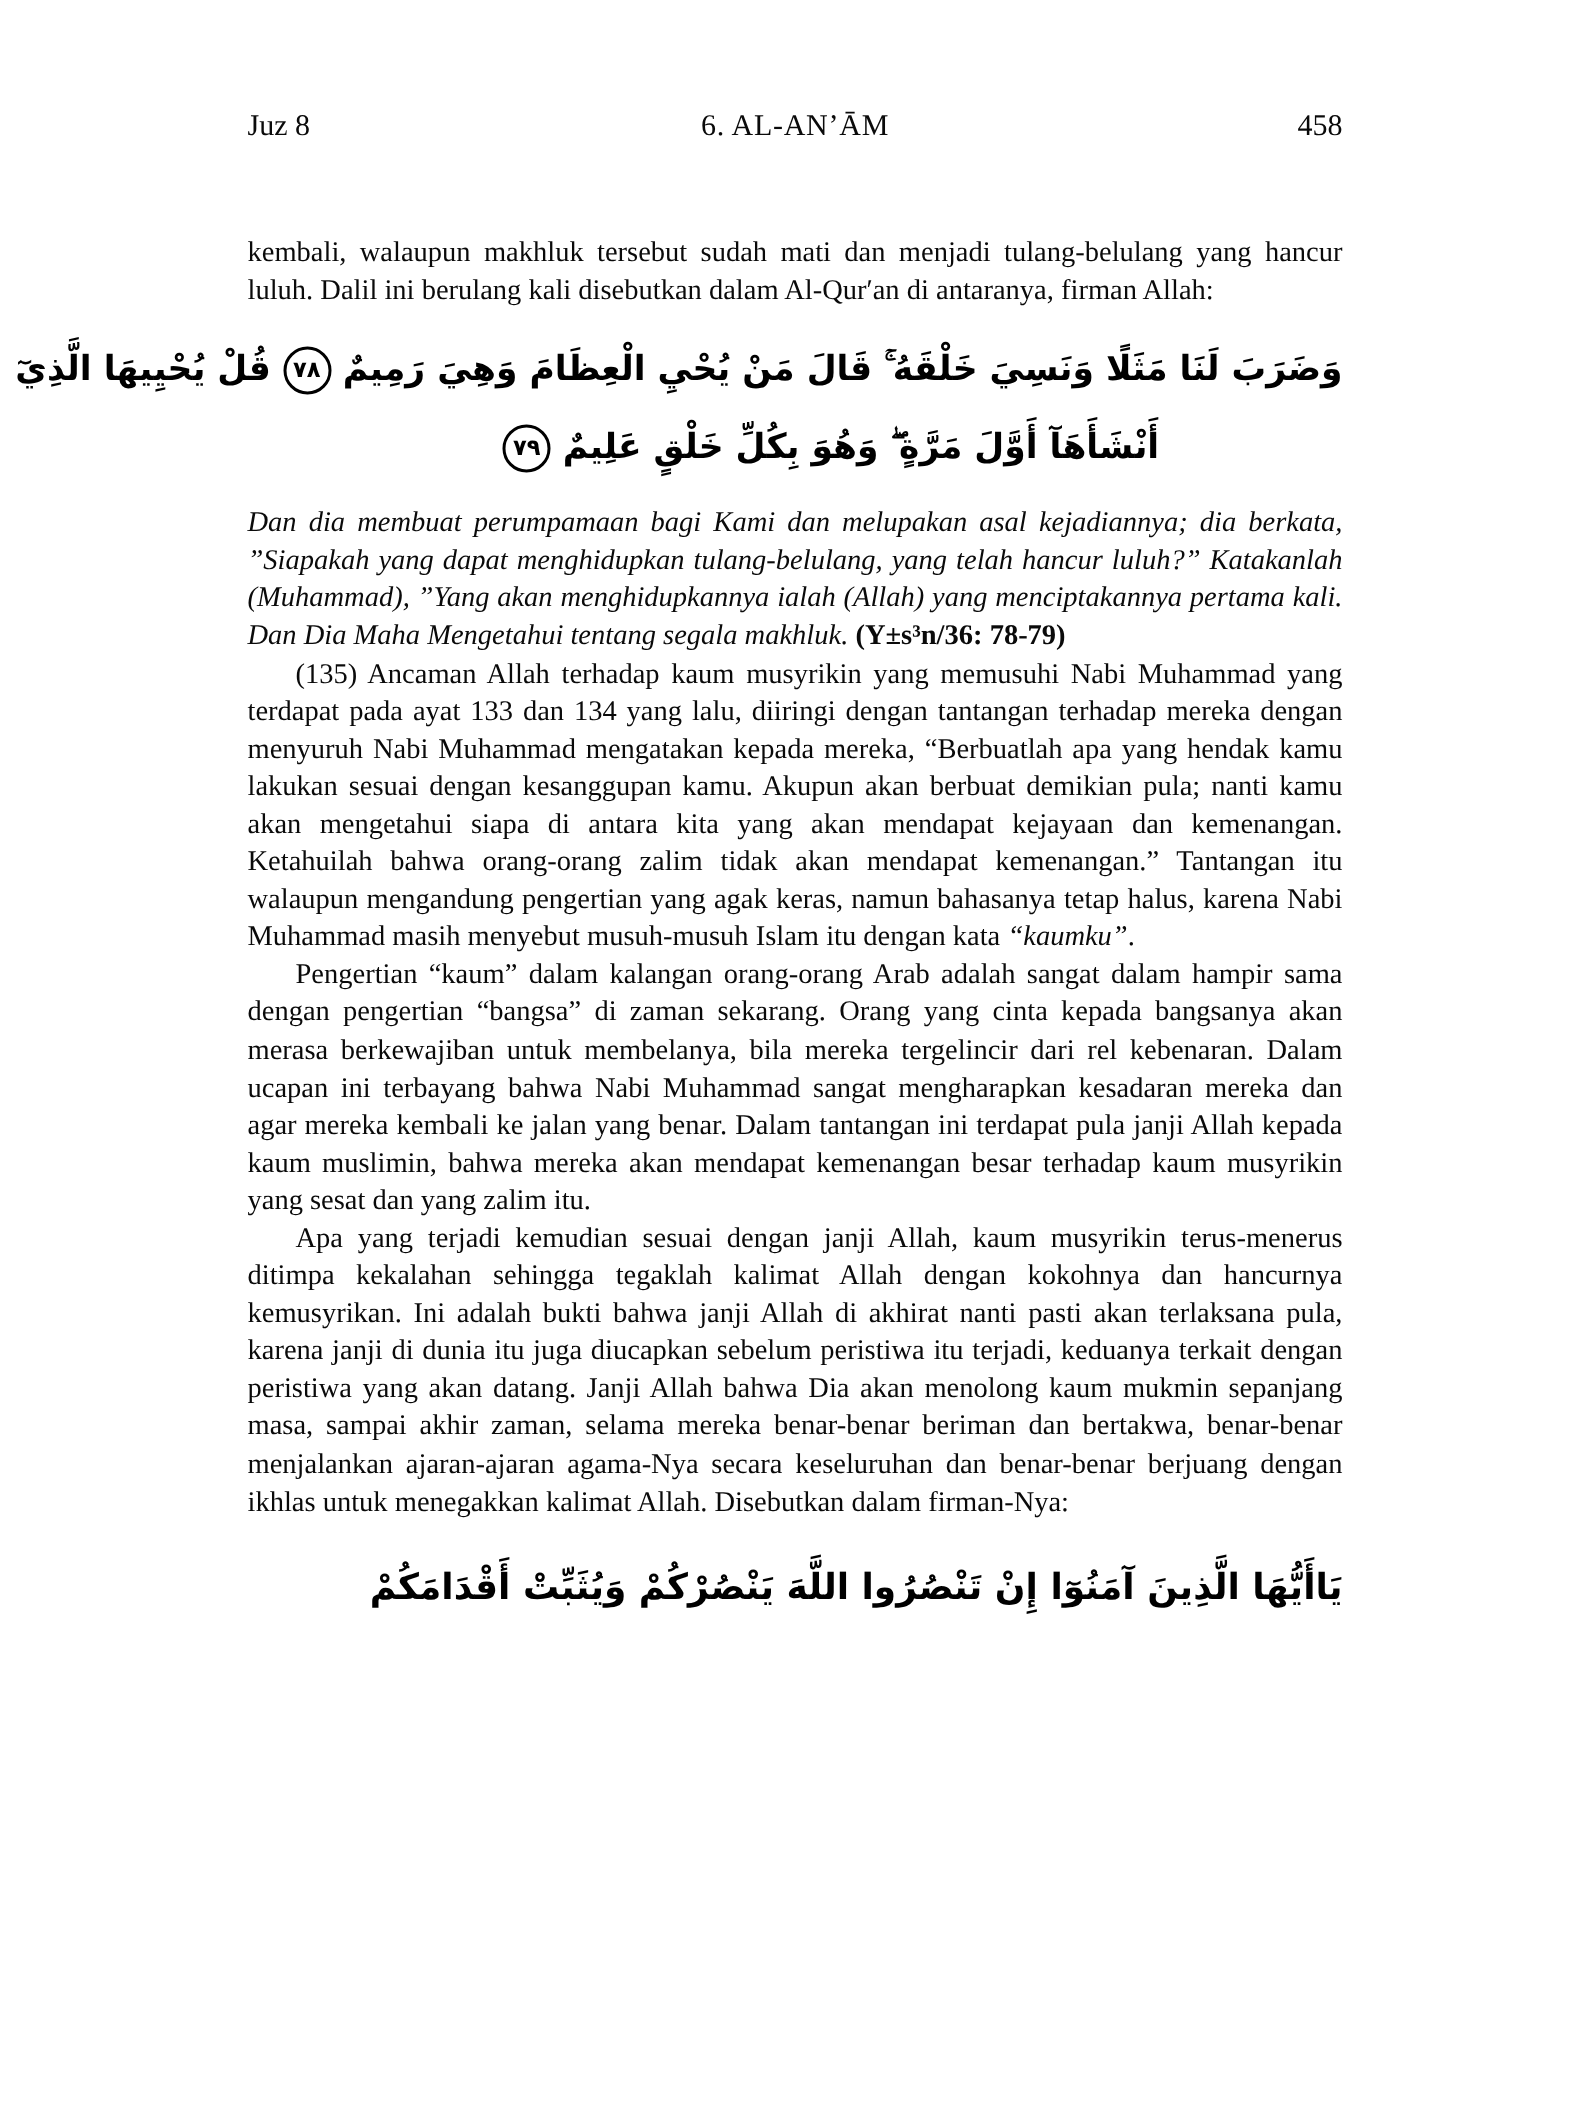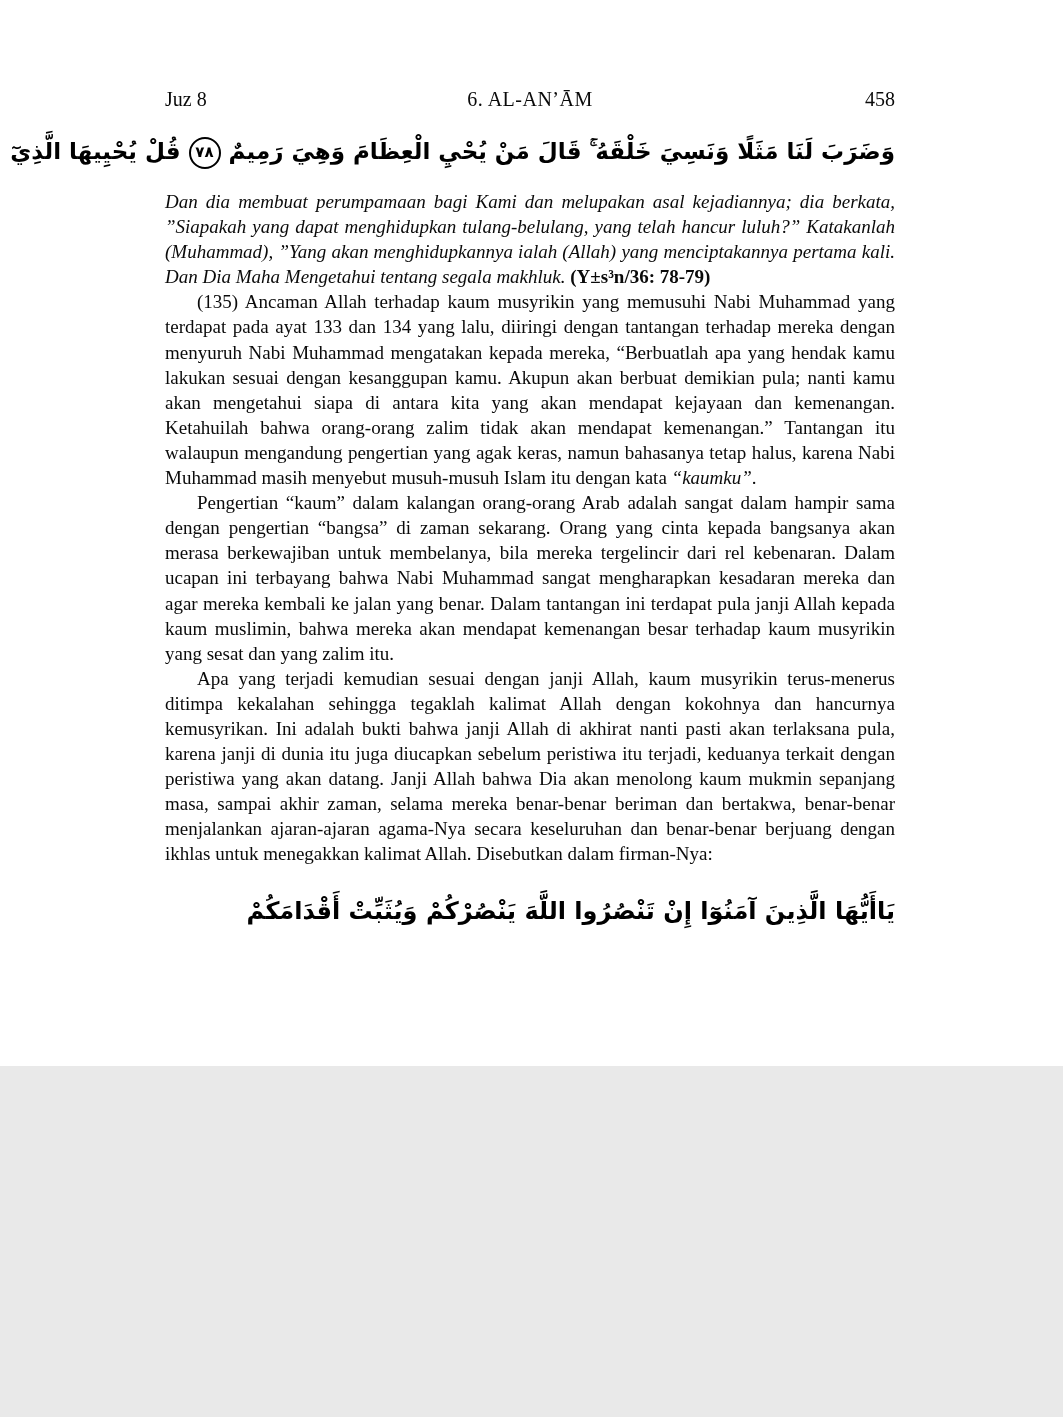--- a/index.html
+++ b/index.html
@@ -1,36 +1,36 @@
 <!DOCTYPE html>
 <html lang="id"><head>
 <meta charset="utf-8">
 <style>
   html, body { margin: 0; padding: 0; background: #e9e9e9; }
   .sheet {
     position: relative;
     width: 1063px;
-    height: 1066px;
+    height: 1417px;
     margin: 0 auto;
     background: #ffffff;
     color: #0a0a0a;
     box-sizing: border-box;
     padding: 72px 168px 0 165px;
     font-family: "Liberation Serif", "DejaVu Serif", serif;
     overflow: hidden;
   }
   .page-header {
     display: grid;
     grid-template-columns: 1fr auto 1fr;
     align-items: baseline;
     font-size: 20px;
     line-height: 24px;
   }
   .hdr-left   { justify-self: start; }
-  .hdr-center { justify-self: center; letter-spacing: 0.5px; margin-top: 15px; }
+  .hdr-center { justify-self: center; letter-spacing: 0.5px; }
   .hdr-right  { justify-self: end; }
 
   .body-text {
     margin: 0;
     font-size: 19px;
     line-height: 25.1px;
     text-align: justify;
     text-justify: inter-word;
   }
   .first-para { margin-top: 60px; }
@@ -91,23 +91,25 @@
 <div class="sheet">
 
   <header class="page-header">
     <span class="hdr-left">Juz 8</span>
     <span class="hdr-center">6. AL-AN’ĀM</span>
     <span class="hdr-right">458</span>
   </header>
 
   <main>
 
+    <p class="body-text first-para">kembali, walaupun makhluk tersebut sudah mati dan menjadi tulang-belulang yang hancur luluh. Dalil ini berulang kali disebutkan dalam Al-Qur′an di antaranya, firman Allah:</p>
 
     <div class="arabic-block arabic-1">
       <div class="arabic-line"><span>وَضَرَبَ لَنَا مَثَلًا وَنَسِيَ خَلْقَهُ ۚ قَالَ مَنْ يُحْيِ الْعِظَامَ وَهِيَ رَمِيمٌ</span><span class="ayah">٧٨</span><span>قُلْ يُحْيِيهَا الَّذِيٓ</span></div>
+      <div class="arabic-line arabic-line-2"><span>أَنْشَأَهَآ أَوَّلَ مَرَّةٍ ۖ وَهُوَ بِكُلِّ خَلْقٍ عَلِيمٌ</span><span class="ayah">٧٩</span></div>
     </div>
 
     <p class="translation"><em>Dan dia membuat perumpamaan bagi Kami dan melupakan asal kejadiannya; dia berkata, ”Siapakah yang dapat menghidupkan tulang-belulang, yang telah hancur luluh?” Katakanlah (Muhammad), ”Yang akan menghidupkannya ialah (Allah) yang menciptakannya pertama kali. Dan Dia Maha Mengetahui tentang segala makhluk.</em>
       <span class="ref">(Y±s³n/36: 78-79)</span></p>
 
     <p class="body-text indent"><span>(135) Ancaman Allah terhadap kaum musyrikin yang memusuhi Nabi Muhammad yang terdapat pada ayat 133 dan 134 yang lalu, diiringi dengan tantangan terhadap mereka dengan menyuruh Nabi Muhammad mengatakan kepada mereka, “Berbuatlah apa yang hendak kamu lakukan sesuai dengan kesanggupan kamu. Akupun akan berbuat demikian pula; nanti kamu akan mengetahui siapa di antara kita yang akan mendapat kejayaan dan kemenangan. Ketahuilah bahwa orang-orang zalim tidak akan mendapat kemenangan.” Tantangan itu walaupun mengandung pengertian yang agak keras, namun bahasanya tetap halus, karena Nabi Muhammad masih menyebut musuh-musuh Islam itu dengan kata </span><em>“kaumku”</em><span>.</span></p>
 
     <p class="body-text indent">Pengertian “kaum” dalam kalangan orang-orang Arab adalah sangat dalam hampir sama dengan pengertian “bangsa” di zaman sekarang. Orang yang cinta kepada bangsanya akan merasa berkewajiban untuk membelanya, bila mereka tergelincir dari rel kebenaran. Dalam ucapan ini terbayang bahwa Nabi Muhammad sangat mengharapkan kesadaran mereka dan agar mereka kembali ke jalan yang benar. Dalam tantangan ini terdapat pula janji Allah kepada kaum muslimin, bahwa mereka akan mendapat kemenangan besar terhadap kaum musyrikin yang sesat dan yang zalim itu.</p>
 
     <p class="body-text indent">Apa yang terjadi kemudian sesuai dengan janji Allah, kaum musyrikin terus-menerus ditimpa kekalahan sehingga tegaklah kalimat Allah dengan kokohnya dan hancurnya kemusyrikan. Ini adalah bukti bahwa janji Allah di akhirat nanti pasti akan terlaksana pula, karena janji di dunia itu juga diucapkan sebelum peristiwa itu terjadi, keduanya terkait dengan peristiwa yang akan datang. Janji Allah bahwa Dia akan menolong kaum mukmin sepanjang masa, sampai akhir zaman, selama mereka benar-benar beriman dan bertakwa, benar-benar menjalankan ajaran-ajaran agama-Nya secara keseluruhan dan benar-benar berjuang dengan ikhlas untuk menegakkan kalimat Allah. Disebutkan dalam firman-Nya:</p>

